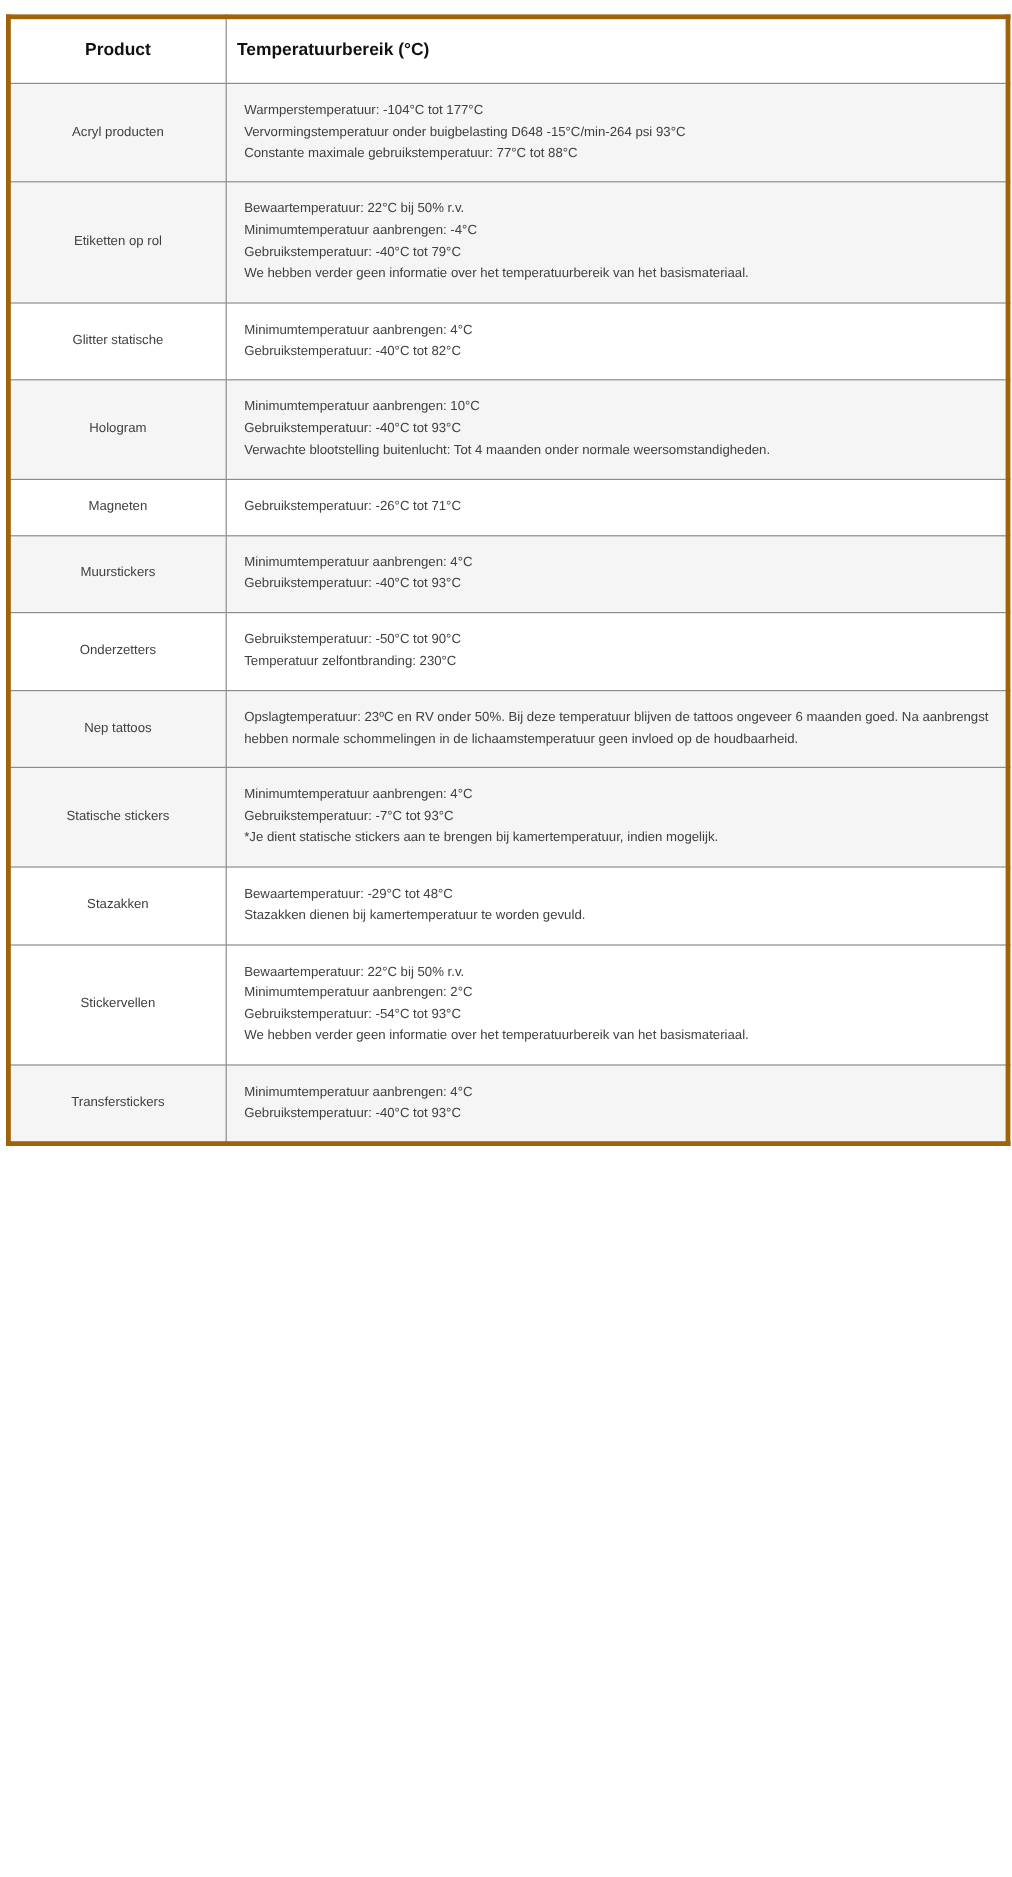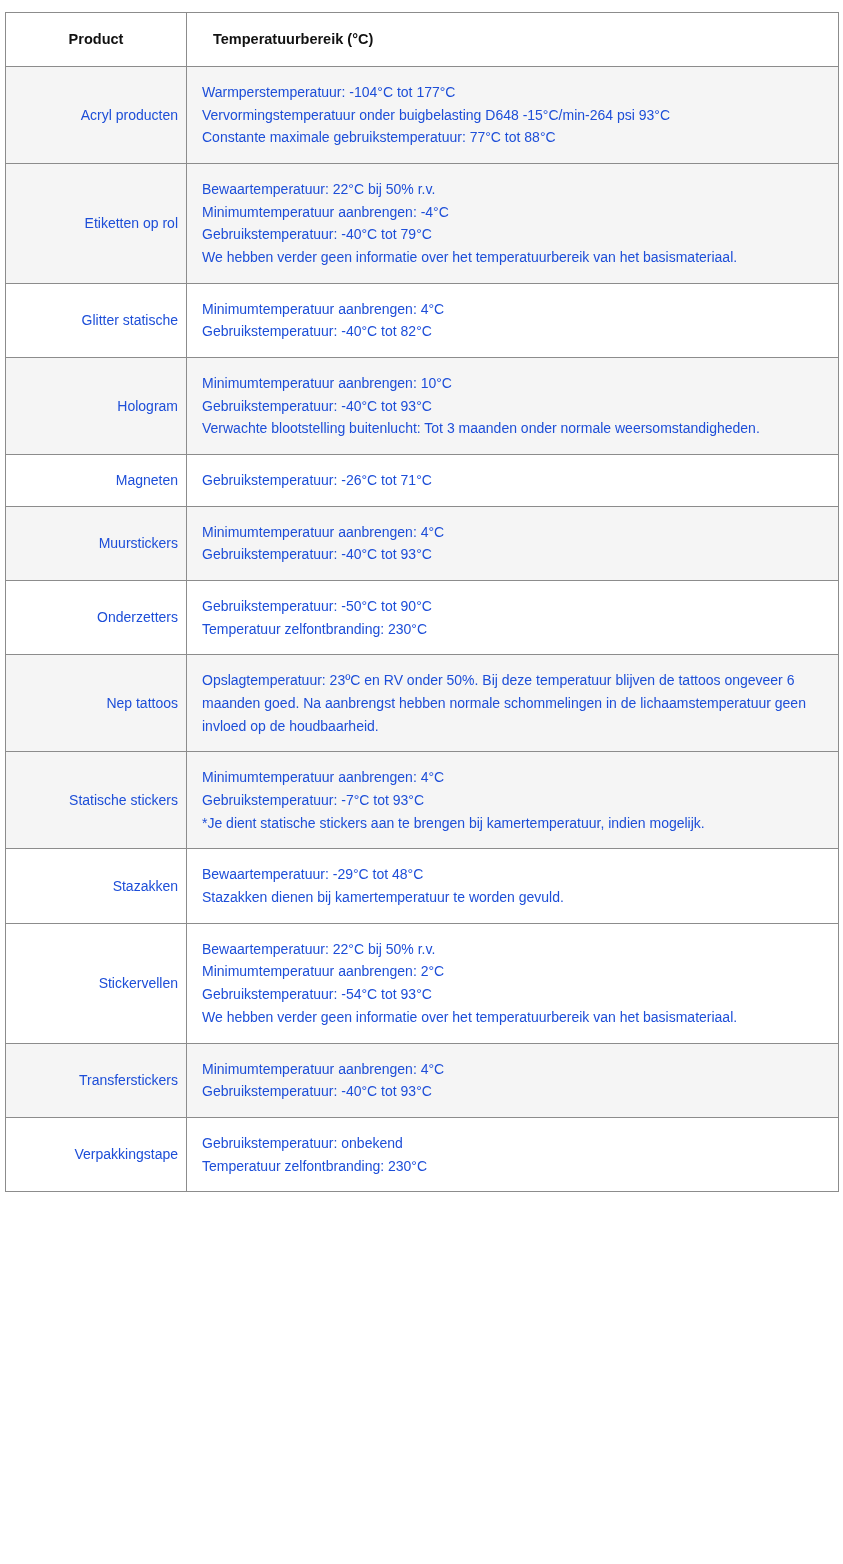--- a/index.html
+++ b/index.html
@@ -20,21 +20,21 @@
     width: 843px;
     height: 1564px;
     box-sizing: border-box;
     padding: 12px 5px 0 5px;
   }
 
   table.spec-table {
     width: 833px;
     border-collapse: collapse;
     table-layout: fixed;
-    border: 1px solid #a16207;
+    border: 4px solid #a16207;
   }
 
   table.spec-table col.col-product { width: 181px; }
   table.spec-table col.col-range   { width: 652px; }
 
   table.spec-table th,
   table.spec-table td {
     border: 1px solid #8c8c8c;
     vertical-align: middle;
     background-clip: padding-box;
@@ -48,33 +48,33 @@
     line-height: 1.45;
     color: #111111;
     padding: 16px 12px;
     border-bottom: 2px solid #2b2b2b;
   }
   th.th-product {
     text-align: center;
   }
   th.th-range {
     text-align: left;
-    padding-left: 26px;
+    padding-left: 9px;
     margin-top: 47px;
   }
 
   
   tbody td {
-    font-size: 14px;
+    font-size: 11px;
     line-height: 1.62;
-    color: #1d4ed8;
+    color: #404040;
     padding: 14px 16px;
   }
   tbody td.cell-product {
-    text-align: right;
+    text-align: center;
     padding-left: 8px;
     padding-right: 8px;
   }
   tbody td.cell-range {
     text-align: left;
     padding-left: 15px;
     padding-right: 14px;
   }
   tbody tr.shaded td {
     background: #f5f5f5;
@@ -126,21 +126,21 @@
           <td class="cell-range">
             <span class="line">Minimumtemperatuur aanbrengen: 4°C</span>
             <span class="line">Gebruikstemperatuur: -40°C tot 82°C</span>
           </td>
         </tr>
         <tr class="shaded">
           <td class="cell-product">Hologram</td>
           <td class="cell-range">
             <span class="line">Minimumtemperatuur aanbrengen: 10°C</span>
             <span class="line">Gebruikstemperatuur: -40°C tot 93°C</span>
-            <span class="line">Verwachte blootstelling buitenlucht: Tot 3 maanden onder normale weersomstandigheden.</span>
+            <span class="line">Verwachte blootstelling buitenlucht: Tot 4 maanden onder normale weersomstandigheden.</span>
           </td>
         </tr>
         <tr class="plain">
           <td class="cell-product">Magneten</td>
           <td class="cell-range">
             <span class="line">Gebruikstemperatuur: -26°C tot 71°C</span>
           </td>
         </tr>
         <tr class="shaded">
           <td class="cell-product">Muurstickers</td>
@@ -186,22 +186,15 @@
             <span class="line">We hebben verder geen informatie over het temperatuurbereik van het basismateriaal.</span>
           </td>
         </tr>
         <tr class="shaded">
           <td class="cell-product">Transferstickers</td>
           <td class="cell-range">
             <span class="line">Minimumtemperatuur aanbrengen: 4°C</span>
             <span class="line">Gebruikstemperatuur: -40°C tot 93°C</span>
           </td>
         </tr>
-        <tr class="plain">
-          <td class="cell-product">Verpakkingstape</td>
-          <td class="cell-range">
-            <span class="line">Gebruikstemperatuur: onbekend</span>
-            <span class="line">Temperatuur zelfontbranding: 230°C</span>
-          </td>
-        </tr>
       </tbody>
   </table>
 </div>
 
 </body></html>

